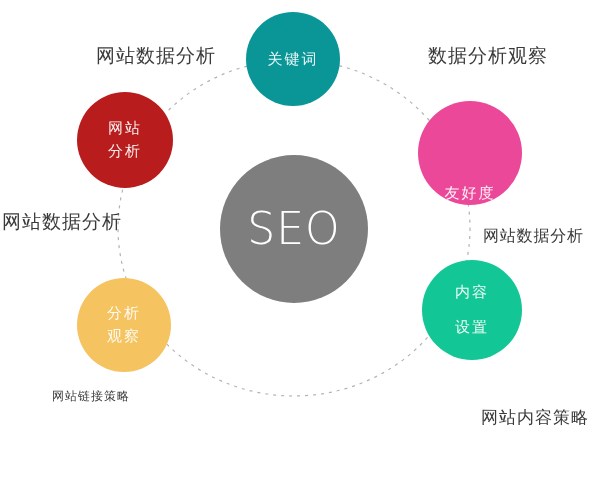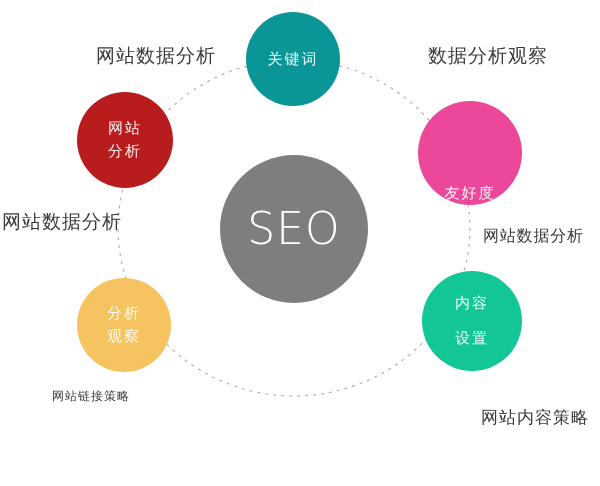--- a/index.html
+++ b/index.html
@@ -18,21 +18,21 @@
   }
   .node .nl:empty { display:none; }
   .center-node {
     font-size:44px; font-weight:300; letter-spacing:1px; line-height:1;
     color:#ffffff;
   }
   .n-top { left:246px; top:12px;  width:94px;  height:94px;text-align:right; }
   .n-ul  { left:77px;  top:92px;  width:96px;  height:96px; }
   .n-ur  { left:418px; top:101px; width:104px; height:104px; }
   .n-ll  { left:77px;  top:278px; width:94px;  height:94px; }
-  .n-lr  { left:422px; top:271px; width:100px; height:100px;gap:12px; }
+  .n-lr  { left:422px; top:260px; width:100px; height:100px;gap:12px; }
   .n-bot { left:247px; top:344px; width:94px;  height:94px; }
   .c-mid { left:220px; top:155px; width:148px; height:148px; }
   .olabel {
     position:absolute; z-index:1; white-space:nowrap;
     font-size:18px; letter-spacing:1px; font-weight:400;
   }
   .l-tl { left:62px;  top:43px; font-size:19px;margin-left:34px; }
   .l-tr { left:428px; top:43px; font-size:19px; }
   .l-ml { left:2px;   top:209px; font-size:19px; }
   .l-mr { left:483px; top:226px; font-size:16px; letter-spacing:0.8px; }

